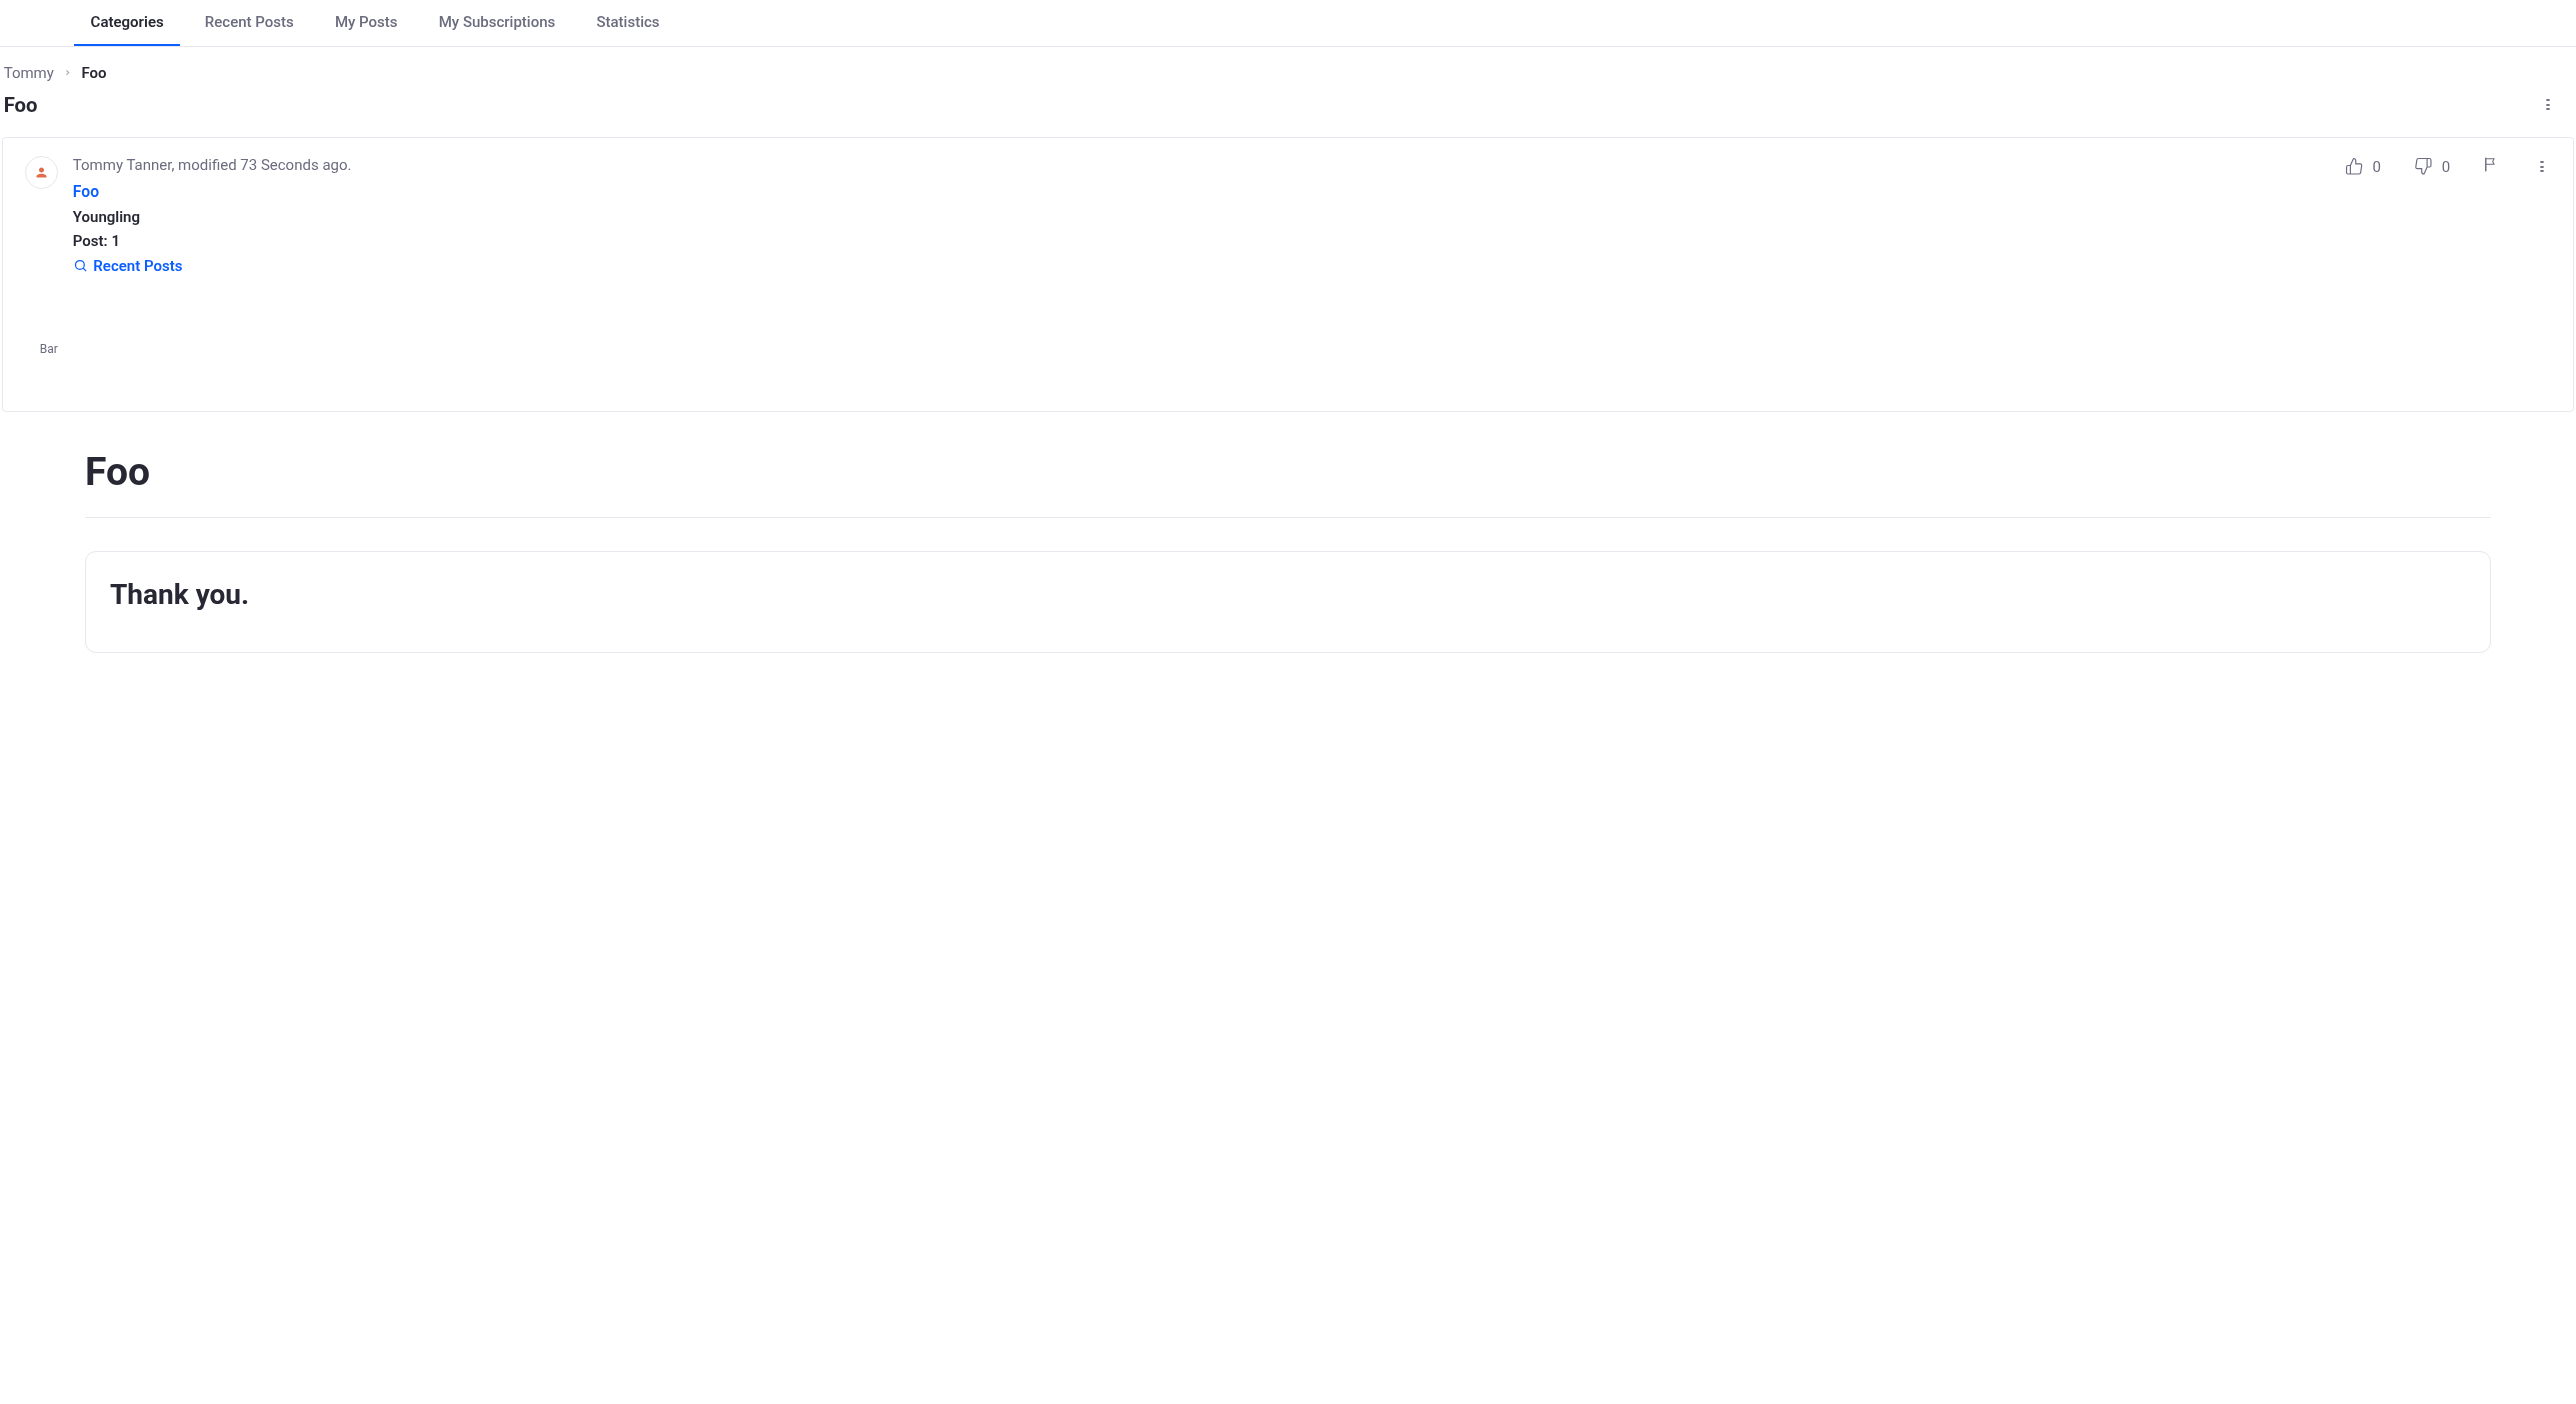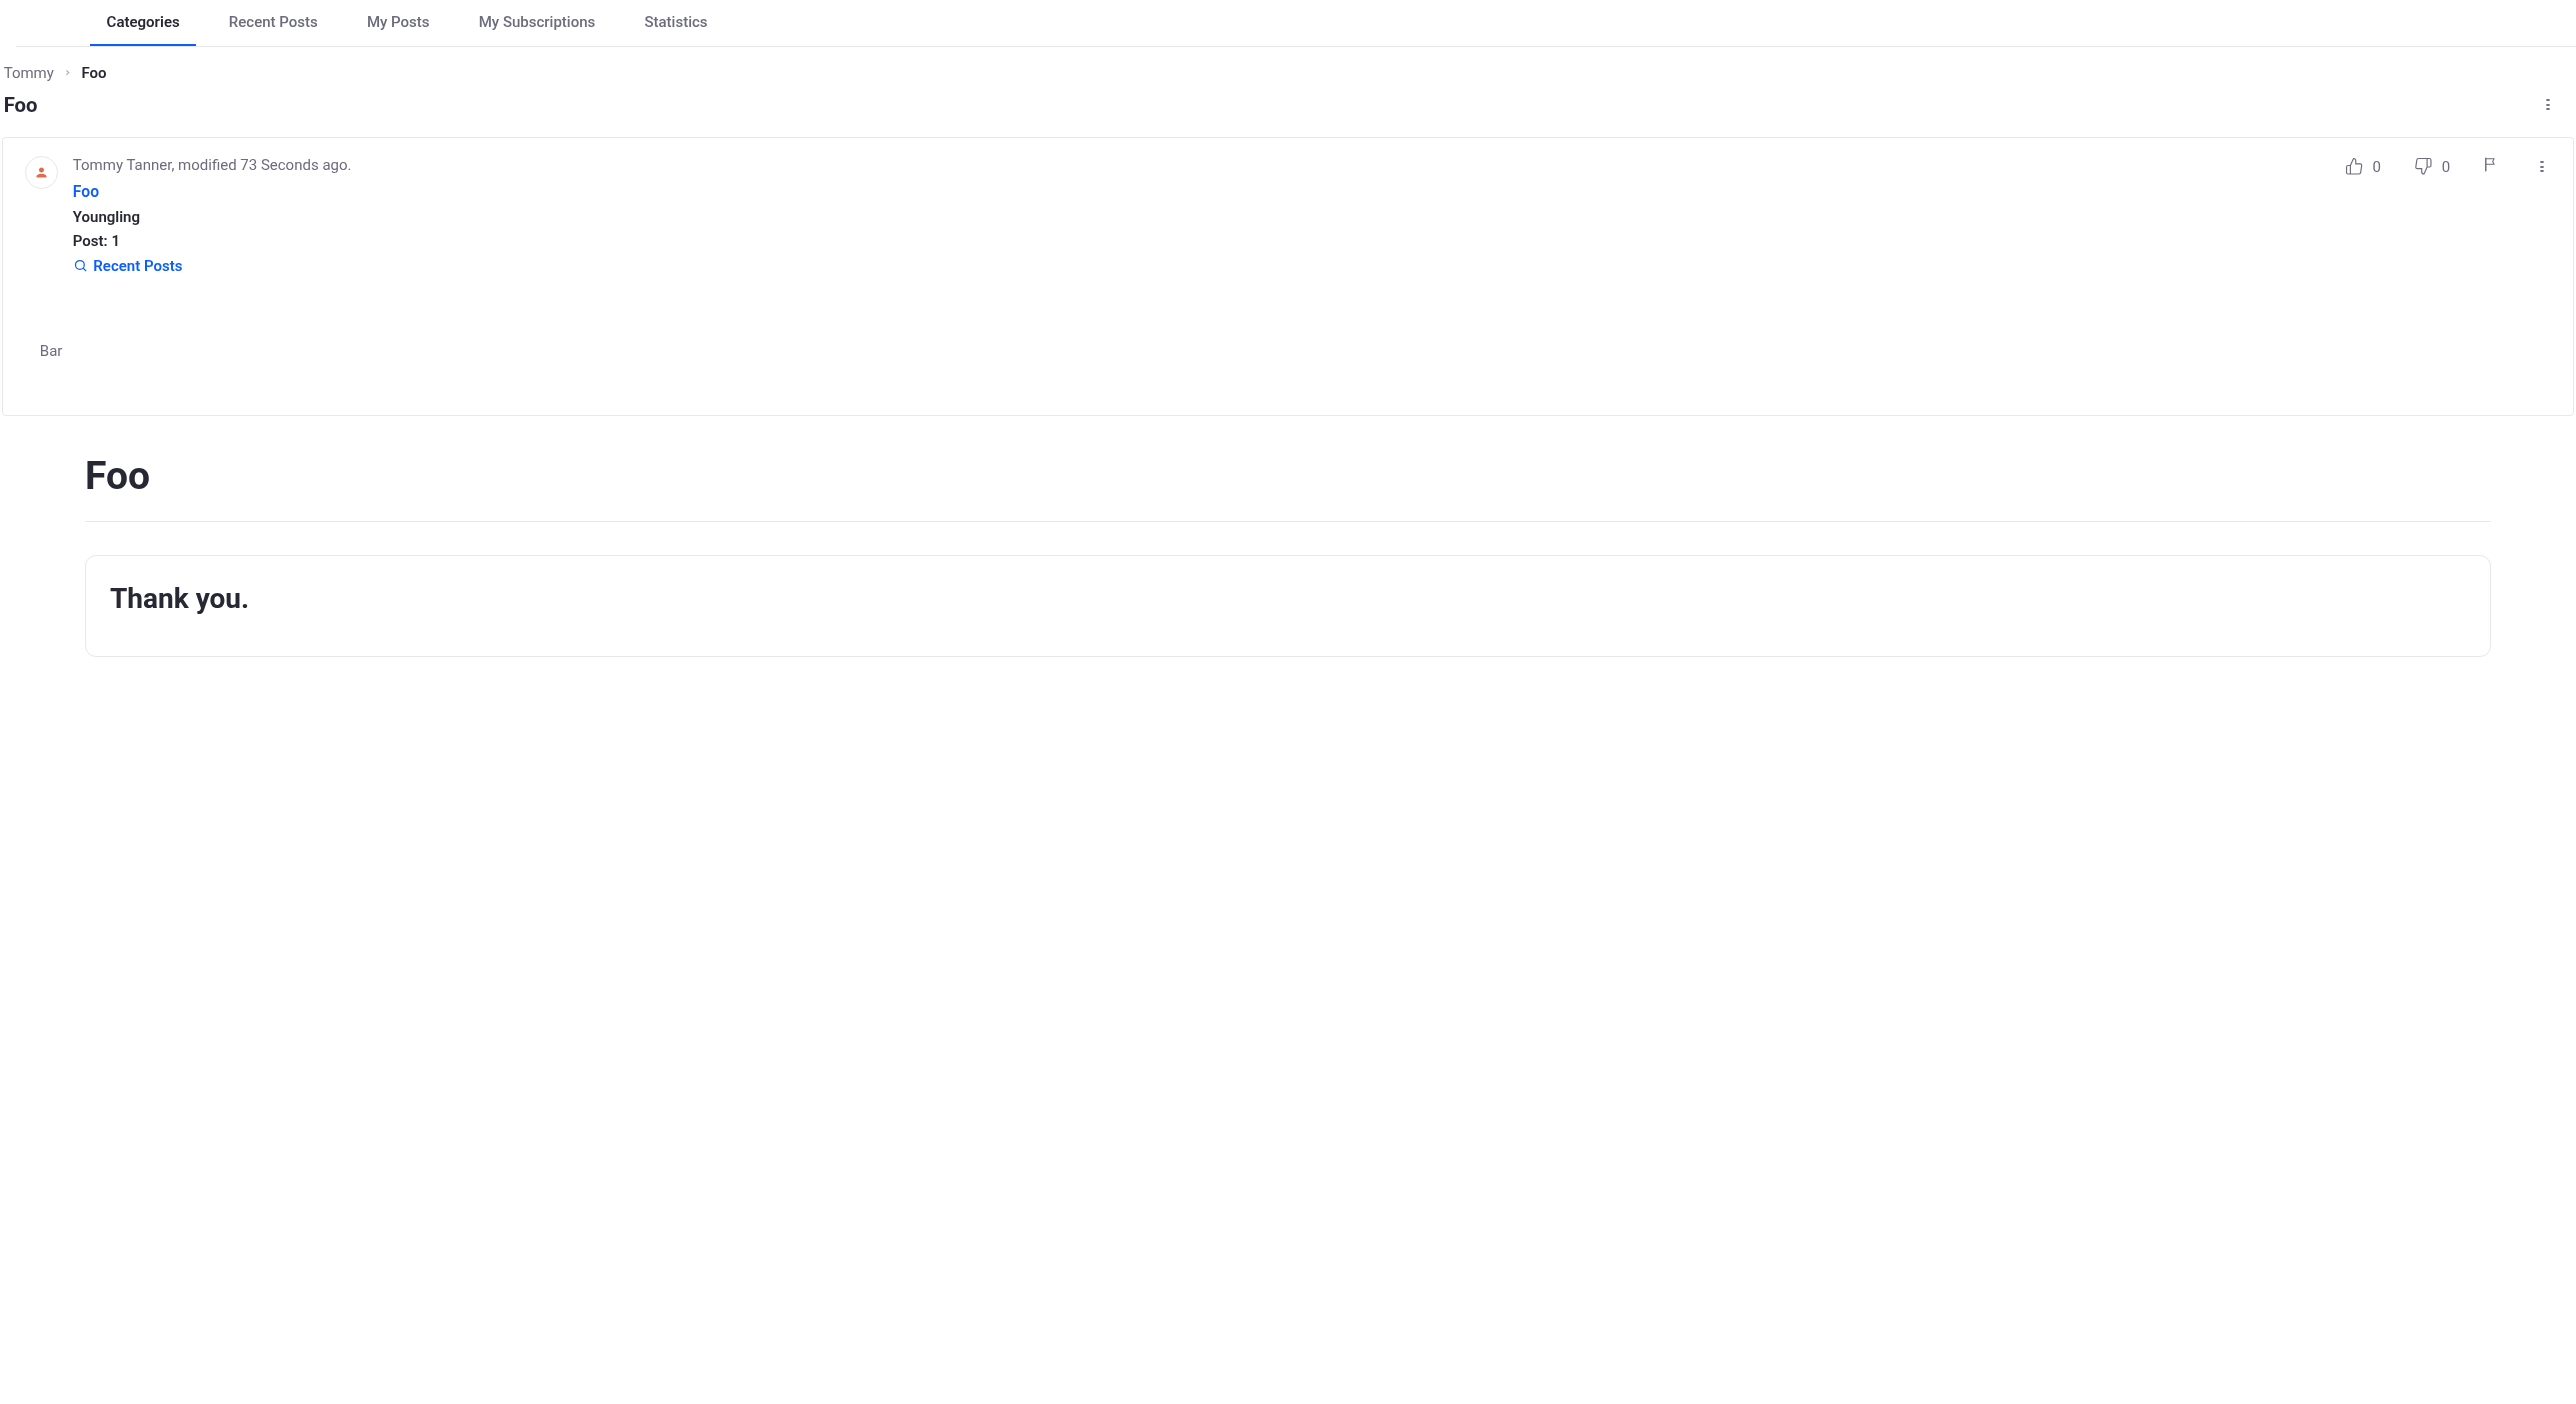--- a/index.html
+++ b/index.html
@@ -12,22 +12,21 @@
       font-family: -apple-system, BlinkMacSystemFont, "Segoe UI", Roboto, Helvetica, Arial, sans-serif;
       color: #272833;
       background: #fff;
       font-size: 15px;
     }
     
     .tabs-nav {
       display: flex;
       padding: 0 74px;
       border-bottom: 0.9px solid #e7e7ed;
-      gap: 16px;
-      margin-left: 16px;
+      gap: 8px;
     }
     
     .tab {
       padding: 13px 16.6px;
       font-size: 15px;
       font-weight: 500;
       color: #6b6c7e;
       cursor: pointer;
       border-bottom: 2.8px solid transparent;
     }
@@ -200,21 +199,21 @@
       height: 16.6px;
       fill: none;
       stroke: #6b6c7e;
       stroke-width: 1.5;
       cursor: pointer;
     }
     
     .post-content {
       margin-top: 65px;
       padding-left: 15px;
-      font-size: 15px;
+      font-size: 12px;
       color: #6b6c7e;
     }
     
     .form-section {
       padding: 37px 85px 0;
     }
     
     .form-heading {
       font-size: 39px;
       font-weight: 700;

